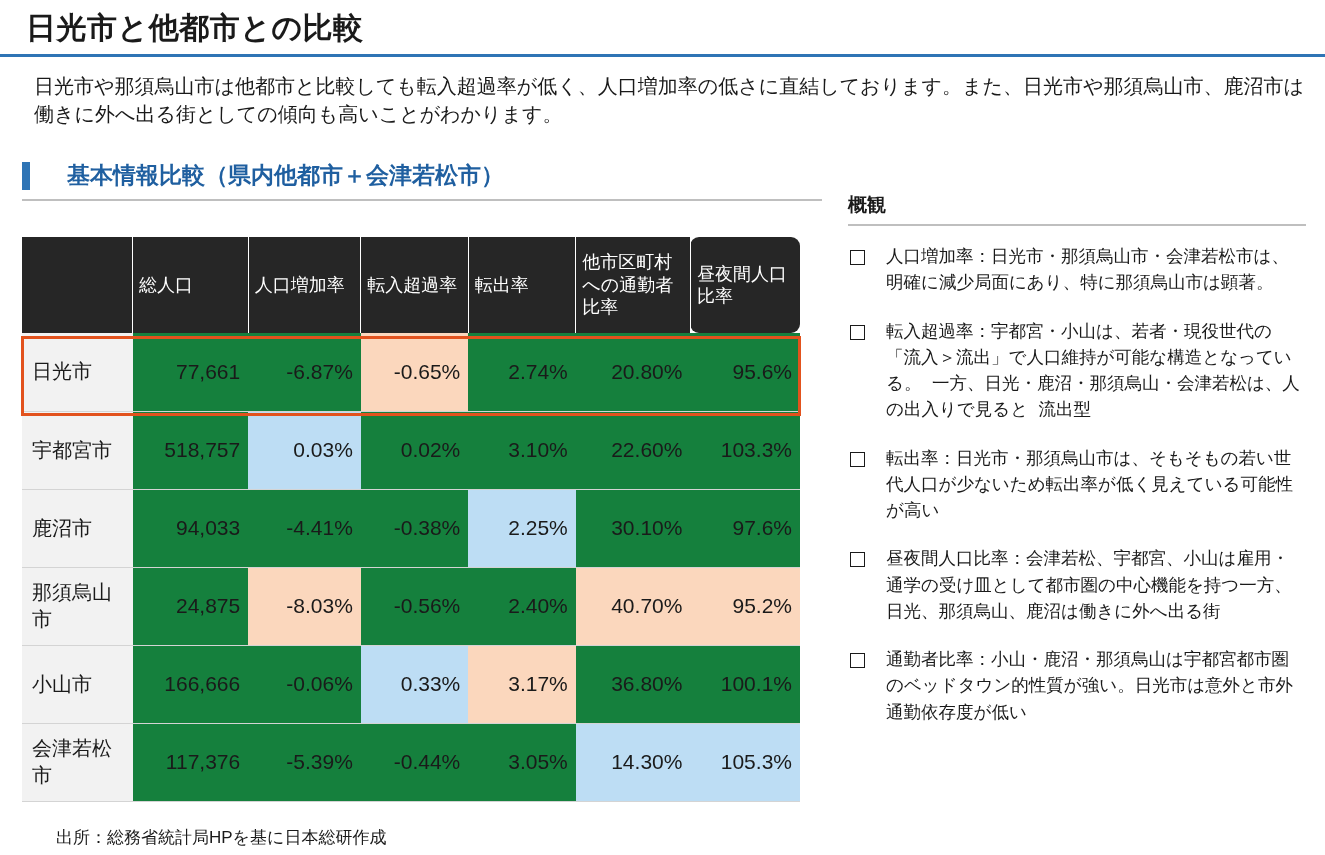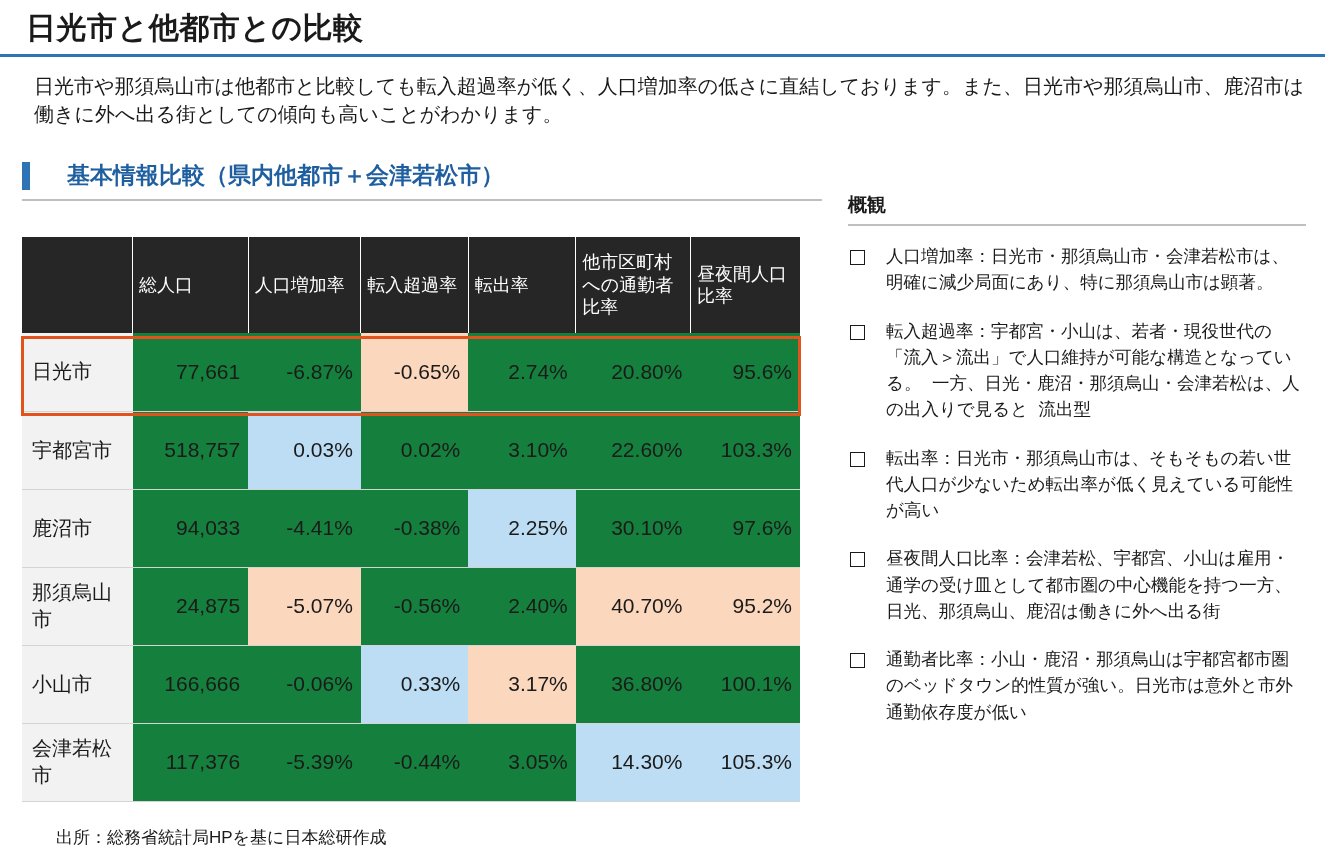--- a/index.html
+++ b/index.html
@@ -104,21 +104,21 @@
     font-weight: normal;
     font-size: 18px;
     text-align: left;
     vertical-align: middle;
     padding: 8px 6px;
     height: 96px;
     box-sizing: border-box;
     border-right: 1px solid #ffffff;
     line-height: 1.25;
   }
-  table.cmp thead th:last-child { border-right: none; }
+  table.cmp thead th:last-child { border-right: none; border-radius: 9px; }
   table.cmp thead th.corner { background: #262626; }
 
   table.cmp tbody td {
     height: 78px;
     box-sizing: border-box;
     padding: 4px 8px;
     text-align: right;
     vertical-align: middle;
     border-bottom: 1px solid #d4d4d4;
     font-size: 21px;
@@ -255,21 +255,21 @@
           <td>94,033</td>
           <td>-4.41%</td>
           <td>-0.38%</td>
           <td class="hi-blue">2.25%</td>
           <td>30.10%</td>
           <td>97.6%</td>
         </tr>
         <tr>
           <td class="rowhead">那須烏山市</td>
           <td>24,875</td>
-          <td class="hi-orange">-5.07%</td>
+          <td class="hi-orange">-8.03%</td>
           <td>-0.56%</td>
           <td>2.40%</td>
           <td class="hi-orange">40.70%</td>
           <td class="hi-orange">95.2%</td>
         </tr>
         <tr>
           <td class="rowhead">小山市</td>
           <td>166,666</td>
           <td>-0.06%</td>
           <td class="hi-blue">0.33%</td>

